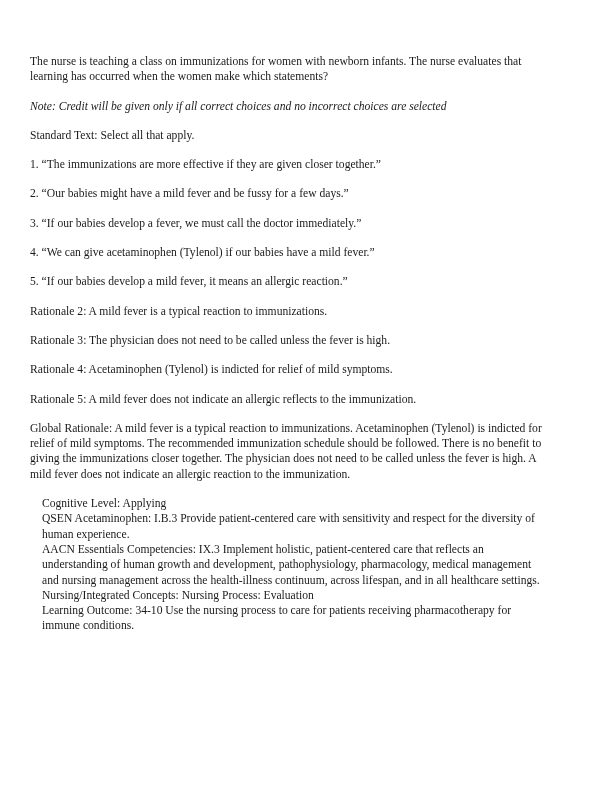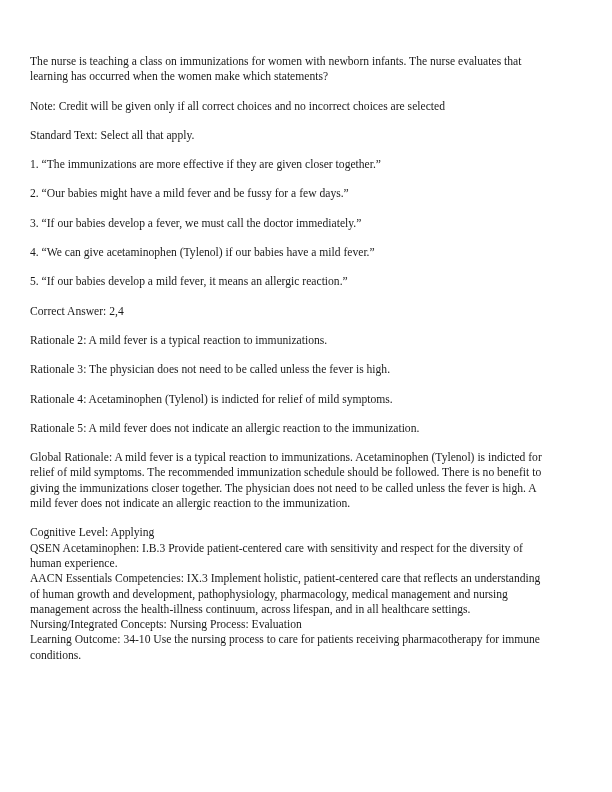--- a/index.html
+++ b/index.html
@@ -20,23 +20,23 @@
     width: 580px;
     height: 792px;
     padding: 54px 30px 40px 30px;
     background: #ffffff;
     overflow: hidden;
   }
   .para {
     margin: 0 0 14px 0;
     line-height: 1.32;
   }
-  .italic { }
+  .italic { font-style: italic; }
   b { font-weight: normal; }
-  .meta-block { line-height: 1.32; }
+  .meta-block { line-height: 1.32; margin-left: 12px; }
   .meta-line { margin: 0; }
 </style>
 </head>
 <body>
 
 <div class="page">
 
   <p class="para">The nurse is teaching a class on immunizations for women with newborn infants. The nurse evaluates that learning has occurred when the women make which statements?</p>
 
   <p class="para italic">Note: Credit will be given only if all correct choices and no incorrect choices are selected</p>
@@ -46,30 +46,29 @@
   <p class="para"><b>1.</b> <span>“The immunizations are more effective if they are given closer together.”</span></p>
 
   <p class="para"><b>2.</b> <span>“Our babies might have a mild fever and be fussy for a few days.”</span></p>
 
   <p class="para"><b>3.</b> <span>“If our babies develop a fever, we must call the doctor immediately.”</span></p>
 
   <p class="para"><b>4.</b> <span>“We can give acetaminophen (Tylenol) if our babies have a mild fever.”</span></p>
 
   <p class="para"><b>5.</b> <span>“If our babies develop a mild fever, it means an allergic reaction.”</span></p>
 
-  <p class="para"><b>Correct Answer:</b> <span>2,4</span></p>
 
 
   <p class="para"><b>Rationale 2</b><span>: A mild fever is a typical reaction to immunizations.</span></p>
 
   <p class="para"><b>Rationale 3</b><span>: The physician does not need to be called unless the fever is high.</span></p>
 
   <p class="para"><b>Rationale 4</b><span>: Acetaminophen (Tylenol) is indicted for relief of mild symptoms.</span></p>
 
-  <p class="para"><b>Rationale 5</b><span>: A mild fever does not indicate an allergic reaction to the immunization.</span></p>
+  <p class="para"><b>Rationale 5</b><span>: A mild fever does not indicate an allergic reflects to the immunization.</span></p>
 
   <p class="para"><b>Global Rationale:</b> <span>A mild fever is a typical reaction to immunizations. Acetaminophen (Tylenol) is indicted for relief of mild symptoms. The recommended immunization schedule should be followed. There is no benefit to giving the immunizations closer together. The physician does not need to be called unless the fever is high. A mild fever does not indicate an allergic reaction to the immunization.</span></p>
 
   <div class="meta-block">
     <p class="meta-line"><b>Cognitive Level:</b> <span>Applying</span></p>
     <p class="meta-line"><b>QSEN Acetaminophen:</b> <span>I.B.3 Provide patient-centered care with sensitivity and respect for the diversity of human experience.</span></p>
     <p class="meta-line"><b>AACN Essentials Competencies:</b> <span>IX.3 Implement holistic, patient-centered care that reflects an understanding of human growth and development, pathophysiology, pharmacology, medical management and nursing management across the health-illness continuum, across lifespan, and in all healthcare settings.</span></p>
     <p class="meta-line"><b>Nursing/Integrated Concepts:</b> <span>Nursing Process: Evaluation</span></p>
     <p class="meta-line"><b>Learning Outcome:</b> <span>34-10 Use the nursing process to care for patients receiving pharmacotherapy for immune conditions.</span></p>
   </div>

